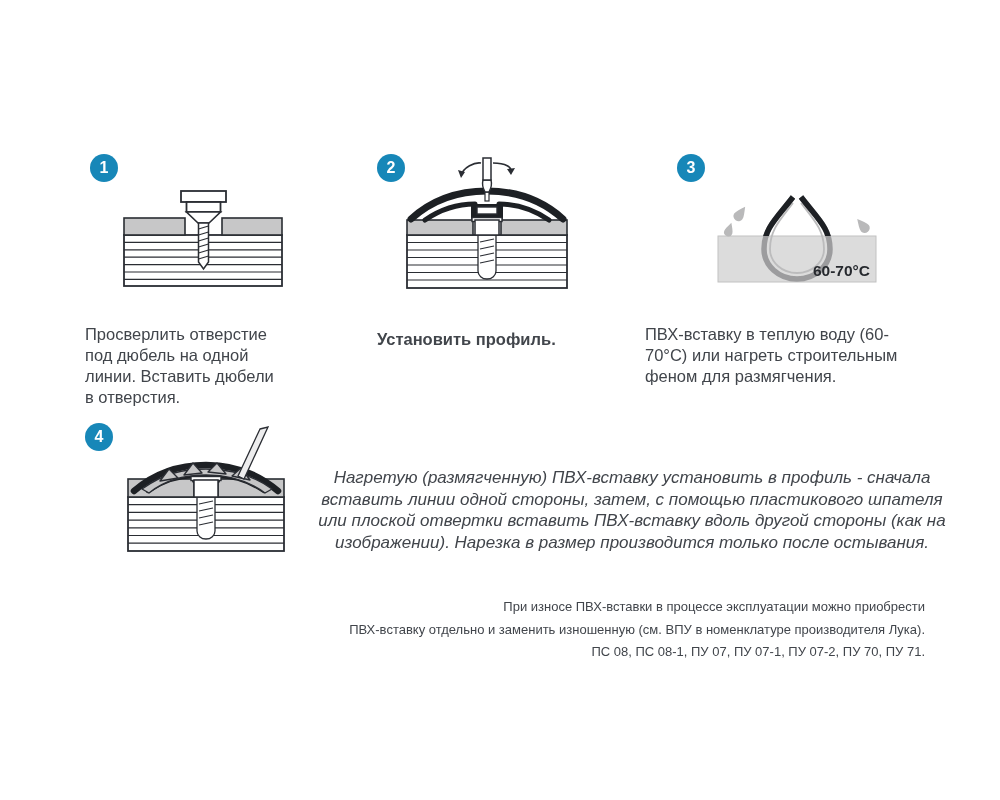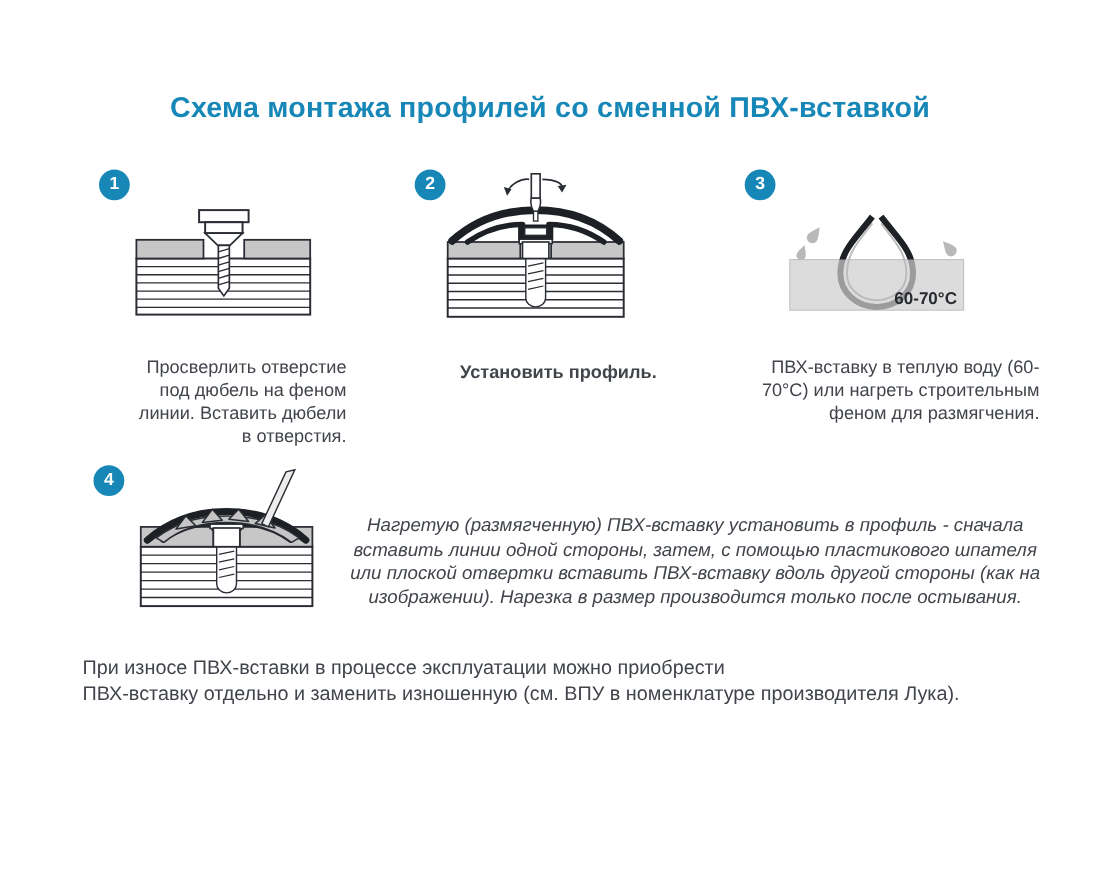--- a/index.html
+++ b/index.html
@@ -3,32 +3,31 @@
 <meta charset="utf-8">
 <style>
   html,body{margin:0;padding:0;background:#ffffff;}
   .page{position:relative;width:1000px;height:800px;background:#ffffff;
         font-family:"Liberation Sans",sans-serif;color:#41454b;overflow:hidden;}
   .abs{position:absolute;}
   .title{left:0;top:82px;width:1000px;text-align:center;
          font-size:26px;font-weight:bold;color:#1787b8;letter-spacing:.2px;}
   .badge{width:28px;height:28px;border-radius:50%;background:#1787b8;color:#ffffff;
          font-size:16px;font-weight:bold;display:flex;align-items:center;justify-content:center;}
-  .caption{font-size:16.5px;line-height:21px;text-align:right;}
+  .caption{font-size:16.5px;line-height:21px;text-align:left;}
   .para{font-size:17px;line-height:21.5px;text-align:center;font-style:italic;}
-  .footer{font-size:18px;line-height:22.5px;text-align:left;}
+  .footer{font-size:13px;line-height:22.5px;text-align:right;}
   svg{display:block;}
   text{font-family:"Liberation Sans",sans-serif;}
 </style>
 </head>
 <body>
 
 <div class="page">
 
-  <div class="abs title">Схема монтажа профилей со сменной ПВХ-вставкой</div>
 
   <div class="abs badge" style="left:90px;top:154px;">1</div>
   <div class="abs badge" style="left:377px;top:154px;">2</div>
   <div class="abs badge" style="left:677px;top:154px;">3</div>
   <div class="abs badge" style="left:85px;top:423px;">4</div>
 
   <svg class="abs" style="left:122px;top:190px;" width="162" height="98" viewBox="0 0 162 98">
     <g stroke="#2a2d33" fill="none">
       <rect x="2" y="45" width="158" height="51" fill="#ffffff" stroke-width="1.8"></rect>
       <line x1="2" y1="52.4" x2="160" y2="52.4" stroke-width="1.2"></line>
@@ -137,21 +136,21 @@
         <polygon points="120,51 129,43 138,55"></polygon>
       </g>
       <polygon points="148,4 156,2 132,54 126,51" fill="#ededee" stroke-width="1.3"></polygon>
       <rect x="79" y="51.5" width="30" height="4" fill="#ffffff" stroke-width="1.4"></rect>
       <rect x="82" y="55" width="24" height="17" fill="#ffffff" stroke-width="1.5"></rect>
     </g>
   </svg>
 
   <div class="abs caption" style="left:85px;top:324px;width:230px;">
     <div>Просверлить отверстие</div>
-    <div>под дюбель на феном</div>
+    <div>под дюбель на одной</div>
     <div>линии. Вставить дюбели</div>
     <div>в отверстия.</div>
   </div>
   <div class="abs caption" style="left:377px;top:329px;width:220px;font-weight:bold;">
     <div>Установить профиль.</div>
   </div>
   <div class="abs caption" style="left:645px;top:324px;width:300px;">
     <div>ПВХ-вставку в теплую воду (60-</div>
     <div>70°С) или нагреть строительным</div>
     <div>феном для размягчения.</div>
@@ -160,15 +159,16 @@
   <div class="abs para" style="left:312px;top:467px;width:640px;">
     <div>Нагретую (размягченную) ПВХ-вставку установить в профиль - сначала</div>
     <div>вставить линии одной стороны, затем, с помощью пластикового шпателя</div>
     <div>или плоской отвертки вставить ПВХ-вставку вдоль другой стороны (как на</div>
     <div>изображении). Нарезка в размер производится только после остывания.</div>
   </div>
 
   <div class="abs footer" style="left:75px;top:596px;width:850px;">
     <div>При износе ПВХ-вставки в процессе эксплуатации можно приобрести</div>
     <div>ПВХ-вставку отдельно и заменить изношенную (см. ВПУ в номенклатуре производителя Лука).</div>
+    <div>ПС 08, ПС 08-1, ПУ 07, ПУ 07-1, ПУ 07-2, ПУ 70, ПУ 71.</div>
   </div>
 
 </div>
 
 </body></html>

